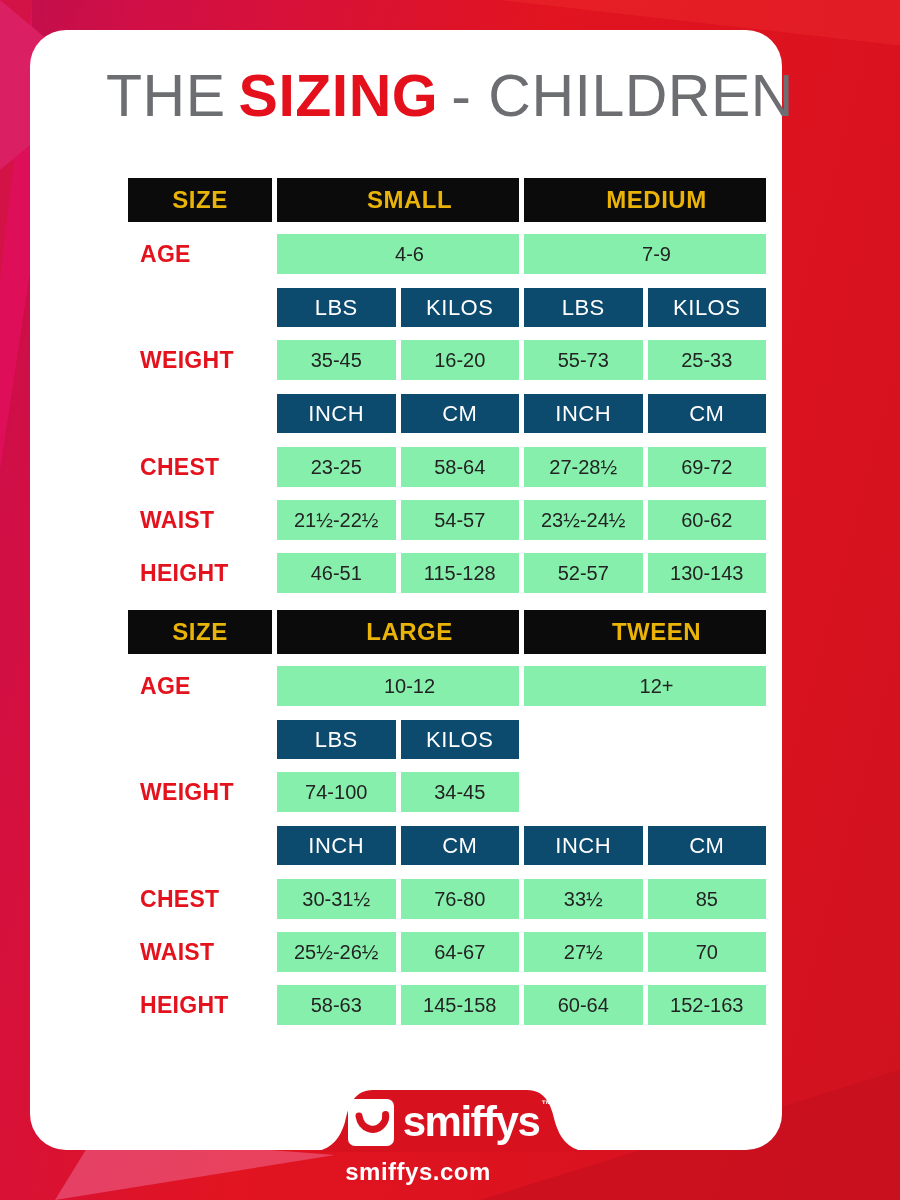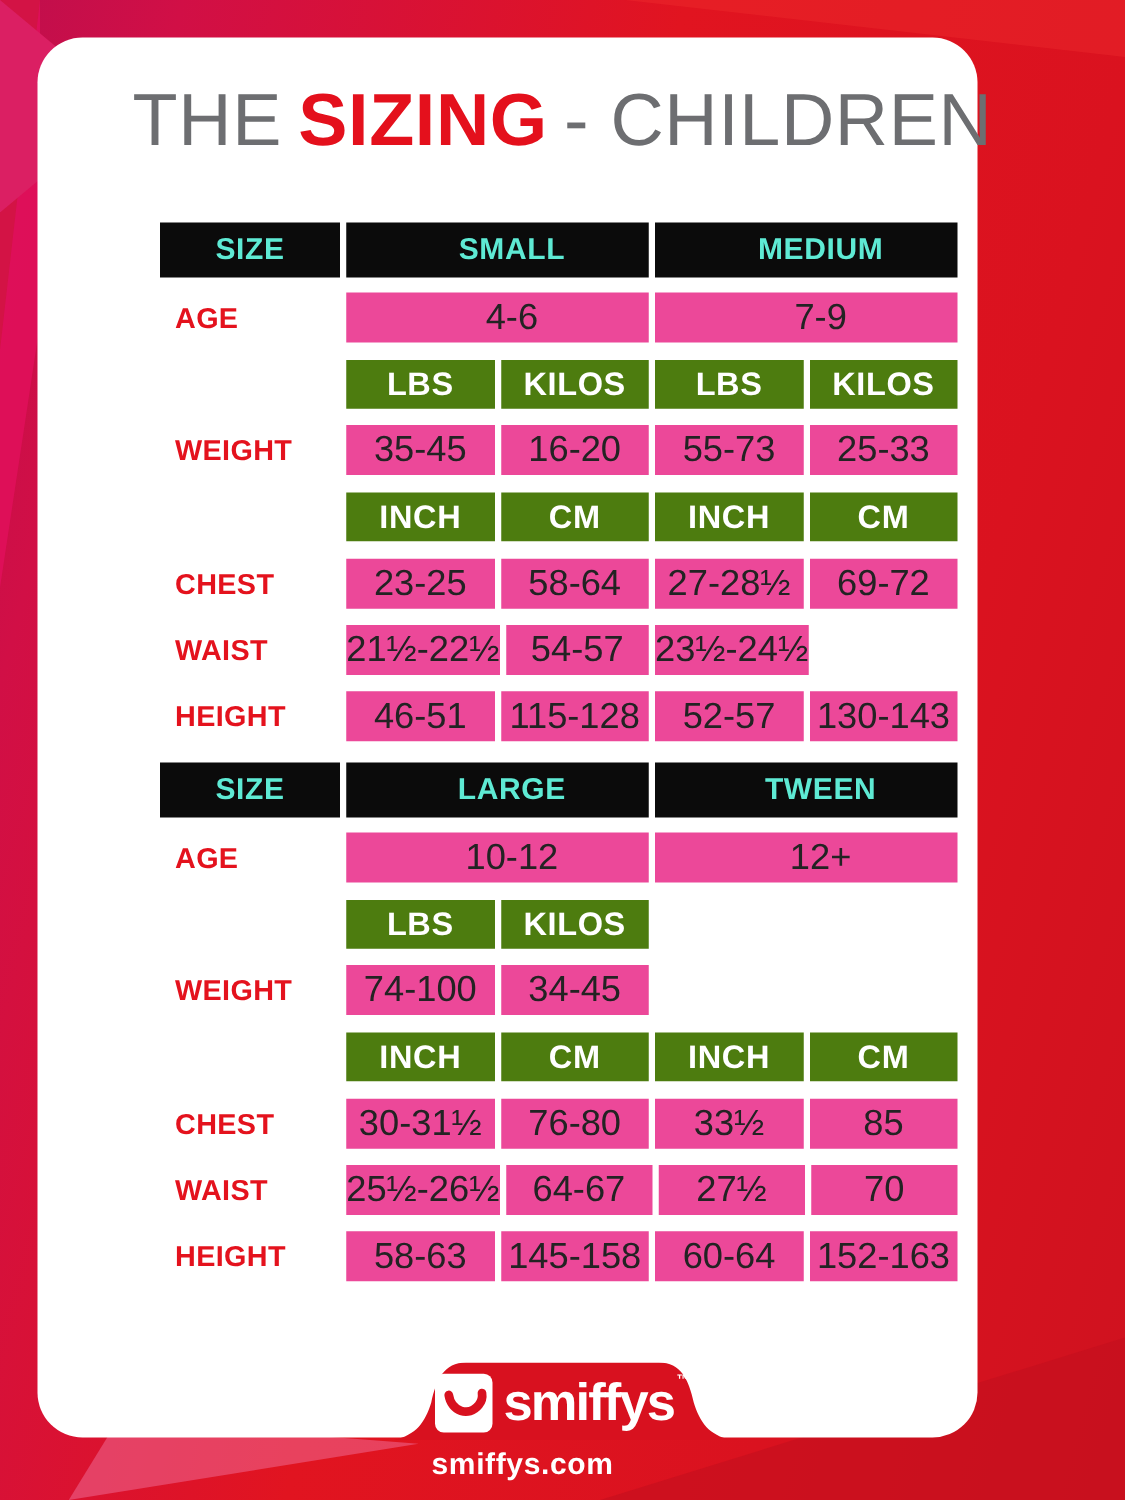--- a/index.html
+++ b/index.html
@@ -37,23 +37,23 @@
   .span2 { grid-column:span 2;padding-left:23px; }
 
   .row.hdr    { margin-bottom:12px; }
   .row.age    { margin-bottom:14px; }
   .row.units1 { margin-bottom:12px; }
   .row.weight { margin-bottom:14px; }
   .row.units2 { margin-bottom:13px; }
   .row.meas   { margin-bottom:13px; }
   .row.meas:last-child { margin-bottom:0; }
 
-  .box-black { height:44px; background:#0b0b0b; color:#5eead4; font-weight:700; font-size:24px; letter-spacing:0.5px; }
-  .box-sub   { height:39px; background:#4d7c0f; color:#fff; font-weight:700; font-size:26px; letter-spacing:0.5px; }
-  .box-cell  { height:40px; background:#ec4899; color:#232323; font-size:29px;text-align:right; }
+  .box-black { height:44px; background:#0b0b0b; color:#eab308; font-weight:700; font-size:24px; letter-spacing:0.5px; }
+  .box-sub   { height:39px; background:#0c4a6e; color:#fff; font-weight:400; font-size:22px; letter-spacing:0.5px; }
+  .box-cell  { height:40px; background:#86efac; color:#232323; font-size:20px;text-align:right; }
   .rlabel    { height:40px; color:#e4121d; font-weight:700; font-size:23px;
                justify-content:flex-start !important; padding-left:12px; letter-spacing:0.3px; }
 
   
   .logo-tab { position:absolute; left:315px; top:1090px; width:270px; height:62px; }
   .logo-tab svg.tab-shape { position:absolute; left:0; top:0; }
   .logo-inner { position:absolute; left:0; top:6px; width:270px; height:52px;
                 display:flex; align-items:center; justify-content:center;text-align:right; }
   .smile-box { width:46px; height:47px; background:#fff; border-radius:7px;
                display:flex; align-items:center; justify-content:center; margin-right:9px; }
@@ -118,20 +118,21 @@
         <div class="box-cell">23-25</div>
         <div class="box-cell">58-64</div>
         <div class="box-cell">27-28½</div>
         <div class="box-cell">69-72</div>
       </div>
       <div class="row meas">
         <div class="rlabel">WAIST</div>
         <div class="box-cell">21½-22½</div>
         <div class="box-cell">54-57</div>
         <div class="box-cell">23½-24½</div>
+        <div class="box-cell">60-62</div>
       </div>
       <div class="row meas">
         <div class="rlabel">HEIGHT</div>
         <div class="box-cell">46-51</div>
         <div class="box-cell">115-128</div>
         <div class="box-cell">52-57</div>
         <div class="box-cell">130-143</div>
       </div>
     </section>
 

